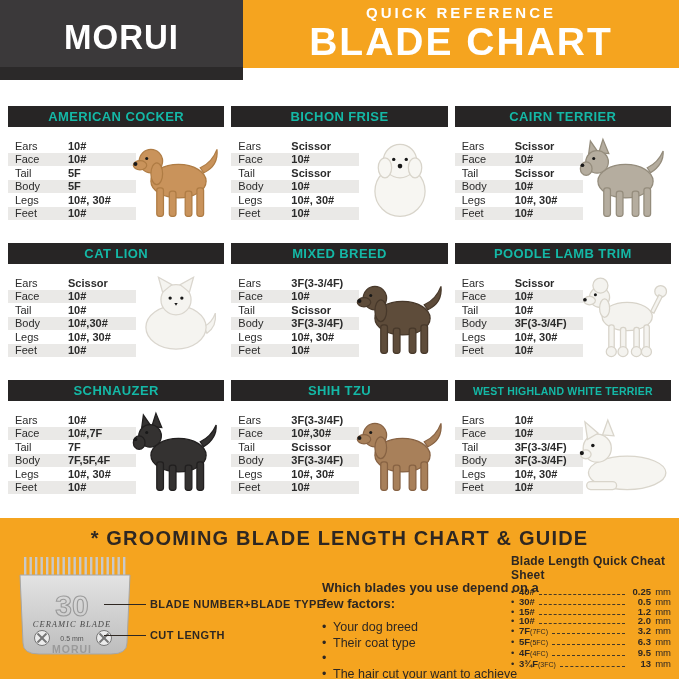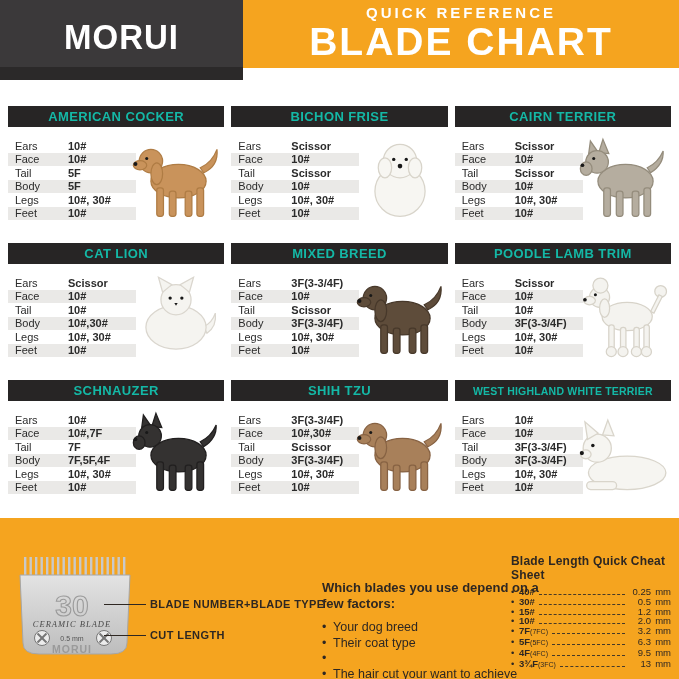--- a/index.html
+++ b/index.html
@@ -57,21 +57,21 @@
   .factors-h{font-size:13px;font-weight:bold;line-height:15.5px;margin-bottom:9px;}
   .factor{display:flex;font-size:12.5px;line-height:15.5px;}
   .factor .bullet{width:11px;flex:none;}
   .cheat{position:absolute;left:511px;top:36px;width:160px;}
   .cheat-h{font-size:12px;font-weight:bold;margin-bottom:5px;letter-spacing:.2px;}
   .centry{display:flex;align-items:baseline;font-size:9.5px;line-height:9.8px;}
   .centry .bullet{width:8px;flex:none;}
   .cl{font-weight:bold;}
   .cs{font-size:7px;}
   .leader{flex:1;border-bottom:1.2px dashed #473A28;margin:0 4px;height:7px;}
-  .cv{width:22px;text-align:right;flex:none;}
+  .cv{width:22px;text-align:right;flex:none;font-weight:bold;}
   .cu{width:20px;text-align:right;flex:none;}
   .hidden-defs{position:absolute;width:0;height:0;overflow:hidden;}
 </style>
 </head>
 <body>
 
 <svg class="hidden-defs" aria-hidden="true">
   <defs>
     <symbol id="p-dog-floppy" viewBox="0 0 110 100">
       <path d="M88,42 Q106,34 104,14 Q98,30 84,36 Z"></path>
@@ -476,20 +476,21 @@
           </div>
         <svg class="pet lying">
             <use href="#p-dog-lying"></use>
           </svg>
       </div>
     </div>
 
   </div>
 
   <div class="footer">
+    <div class="footer-title">* GROOMING BLADE LENGTH CHART &amp; GUIDE</div>
 
     <svg class="blade-svg" viewBox="0 0 122 108">
       <defs>
         <linearGradient id="bladeGrad" x1="0" y1="0" x2="0" y2="1">
           <stop offset="0" stop-color="#E3E3E3"></stop>
             <stop offset="1" stop-color="#BDBDBD"></stop>
         </linearGradient>
       </defs>
       <line x1="10" y1="11" x2="114" y2="11" stroke="#C9C9C9" stroke-width="20" stroke-dasharray="2.4 3.1"></line>
       <path d="M6,19 L116,19 L113,87 Q113,98 97,98 L25,98 Q9,98 9,87 Z" fill="url(#bladeGrad)" stroke="#A6A6A6" stroke-width="1"></path>

